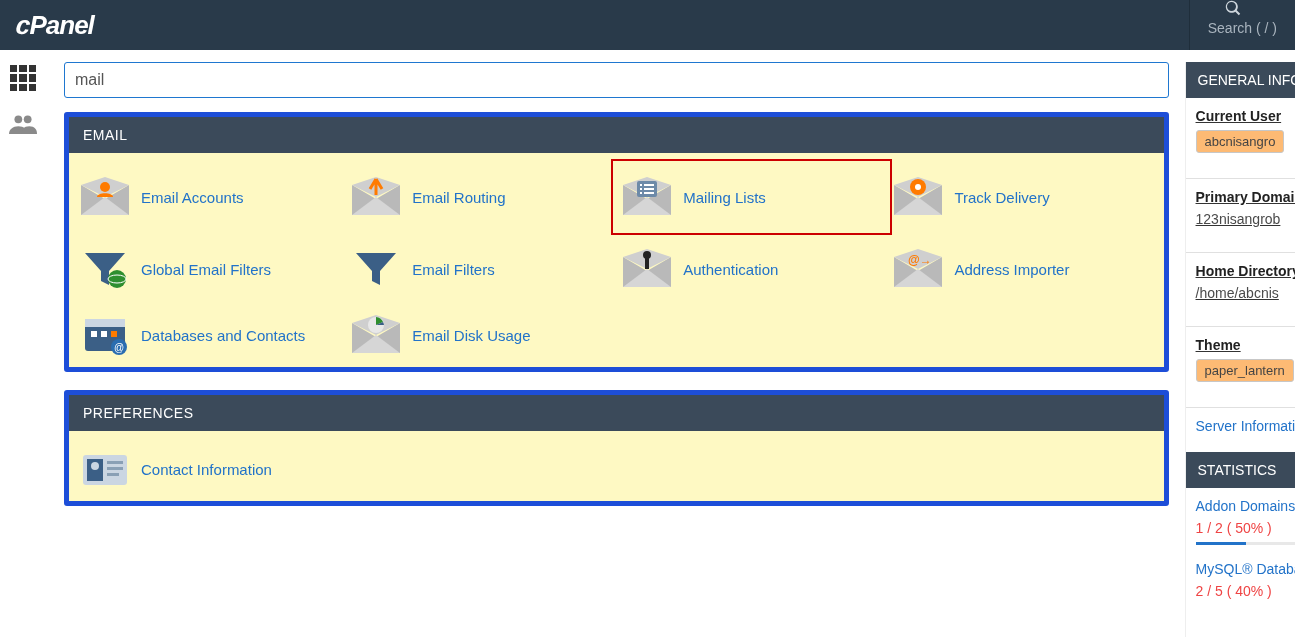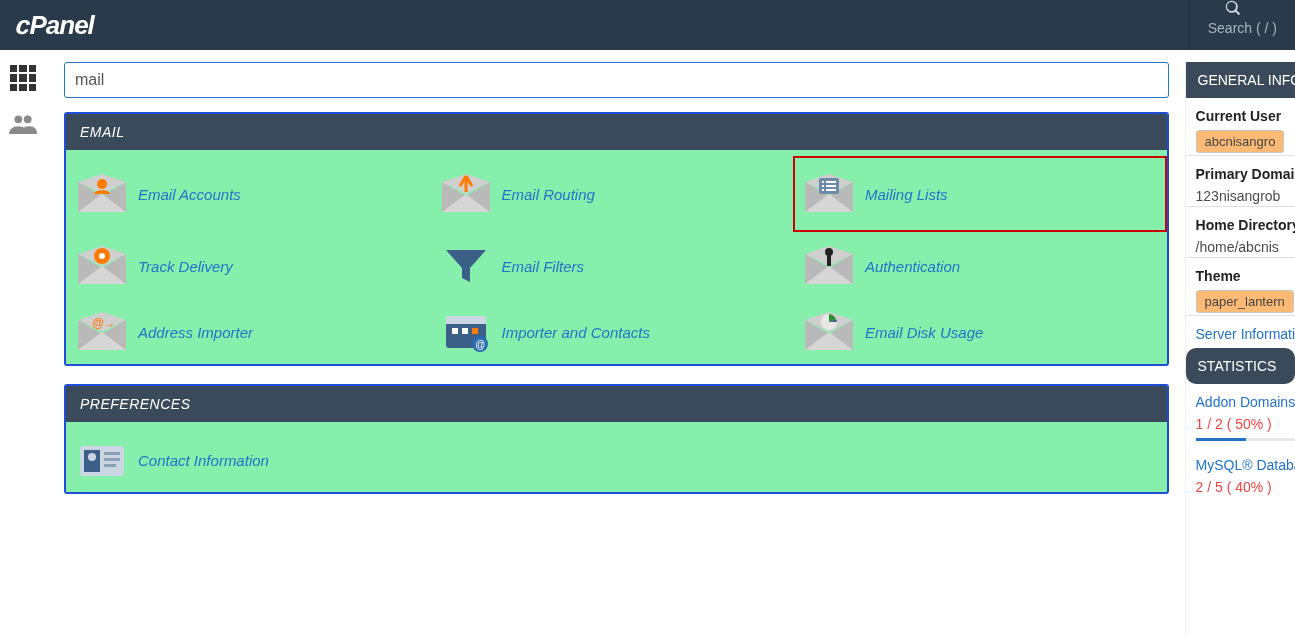--- a/index.html
+++ b/index.html
@@ -107,38 +107,37 @@
     border: 1px solid #1f77d0;
     border-radius: 3px;
     padding: 0 10px;
     font-size: 16px;
     color: #555;
     outline: none;
     margin-bottom: 14px;
   }
 
   .section {
-    border: 2px solid #1d4ed8;
+    border: 5px solid #1d4ed8;
     border-radius: 3px;
     margin-bottom: 18px;
     overflow: hidden;
-    background:#86efac;
-    font-style:italic;
+    background:#fef9c3;
   }
   .section-header {
     background: #3b4a5a;
     color: #fff;
     font-size: 14px;
     padding: 10px 14px;
     letter-spacing: 0.5px;
   }
   .section-body {
     padding: 14px 10px 8px 10px;
     display: grid;
-    grid-template-columns: repeat(3, 1fr);
+    grid-template-columns: repeat(4, 1fr);
     column-gap: 10px;
     row-gap: 18px;
   }
 
   .item {
     display: flex;
     align-items: center;
     gap: 12px;
     padding: 4px 2px;
     cursor: pointer;
@@ -167,23 +166,24 @@
     border-left: 1px solid #eee;
   }
   .side-header {
     background: #3b4a5a;
     color: #fff;
     font-size: 14px;
     padding: 10px 12px;
     white-space: nowrap;
   }
   .side-block {
-    padding: 10px 0 2px 10px;
+    padding: 10px 0 25px 10px;
     border-bottom: 1px solid #e0e0e0;
     white-space: nowrap;
+    text-decoration: underline;
   }
   .side-label {
     font-weight: 700;
     color: #222;
     margin-bottom: 6px;
     font-size: 14px;
   }
   .side-value {
     color: #4a4a4a;
     font-size: 14px;
@@ -294,20 +294,28 @@
                   <polygon points="0,38 24,20 48,38" fill="#d6d6d6"></polygon>
                   <polygon points="0,8 24,0 48,8 24,20" fill="#cfcfcf"></polygon>
                   <circle cx="24" cy="10" r="8" fill="#ff7b00"></circle>
                   <circle cx="24" cy="10" r="3" fill="#fff"></circle>
                 </svg></div>
               <span class="item-label">Track Delivery</span>
             </div>
             <div class="item">
               <div class="item-icon"><svg viewBox="0 0 48 40" width="48" height="40">
                   <polygon points="4,4 44,4 28,22 28,36 20,32 20,22" fill="#3b5f86"></polygon>
+                  <circle cx="36" cy="30" r="9" fill="#2f8f2f"></circle>
+                  <ellipse cx="36" cy="30" rx="9" ry="4" fill="none" stroke="#fff" stroke-width="1"></ellipse>
+                </svg></div>
+              <span class="item-label">Global Email Filters</span>
+            </div>
+            <div class="item">
+              <div class="item-icon"><svg viewBox="0 0 48 40" width="48" height="40">
+                  <polygon points="4,4 44,4 28,22 28,36 20,32 20,22" fill="#3b5f86"></polygon>
                 </svg></div>
               <span class="item-label">Email Filters</span>
             </div>
             <div class="item">
               <div class="item-icon"><svg viewBox="0 0 48 40" width="48" height="40">
                   <polygon points="0,8 24,22 48,8 48,38 0,38" fill="#b9b9b9"></polygon>
                   <polygon points="0,38 24,20 48,38" fill="#d6d6d6"></polygon>
                   <polygon points="0,8 24,0 48,8 24,20" fill="#cfcfcf"></polygon>
                   <circle cx="24" cy="6" r="4" fill="#222"></circle>
                   <rect x="22" y="8" width="4" height="12" fill="#222"></rect>
@@ -326,21 +334,21 @@
             <div class="item">
               <div class="item-icon"><svg viewBox="0 0 48 40" width="48" height="40">
                   <rect x="4" y="4" width="40" height="32" rx="3" fill="#3b5f86"></rect>
                   <rect x="4" y="4" width="40" height="8" fill="#cbd6e2"></rect>
                   <rect x="10" y="16" width="6" height="6" fill="#fff"></rect>
                   <rect x="20" y="16" width="6" height="6" fill="#fff"></rect>
                   <rect x="30" y="16" width="6" height="6" fill="#ff7b00"></rect>
                   <circle cx="38" cy="32" r="8" fill="#2a6db0"></circle>
                   <text x="33" y="36" font-size="10" fill="#fff">@</text>
                 </svg></div>
-              <span class="item-label">Importer and Contacts</span>
+              <span class="item-label">Databases and Contacts</span>
             </div>
             <div class="item">
               <div class="item-icon"><svg viewBox="0 0 48 40" width="48" height="40">
                   <polygon points="0,8 24,22 48,8 48,38 0,38" fill="#b9b9b9"></polygon>
                   <polygon points="0,38 24,20 48,38" fill="#d6d6d6"></polygon>
                   <polygon points="0,8 24,0 48,8 24,20" fill="#cfcfcf"></polygon>
                   <circle cx="24" cy="10" r="8" fill="#e8e8e8"></circle>
                   <path d="M24 10 L24 2 A8 8 0 0 1 31 7 Z" fill="#2f8f2f"></path>
                   <path d="M24 10 L31 7 A8 8 0 0 1 32 10 Z" fill="#3b5f86"></path>
                 </svg></div>
@@ -386,21 +394,21 @@
     </div>
 
 
     <div class="side-block">
       <div class="side-label">Theme</div>
       <span class="side-btn">paper_lantern</span>
     </div>
 
     <span class="side-link">Server Information</span>
 
-    <div class="side-header" style="border-radius:10px;">STATISTICS</div>
+    <div class="side-header" style="margin-top:12px;">STATISTICS</div>
 
     <span class="side-link" style="padding-top:10px;">Addon Domains</span>
     <div class="stat-line">1 / 2 ( 50% )</div>
     <div class="progress-thin">
         <div class="fill" id="addon-fill" style="width: 50%;"></div>
       </div>
 
     <span class="side-link">MySQL® Databases</span>
     <div class="stat-line">2 / 5 ( 40% )</div>
   </div>

